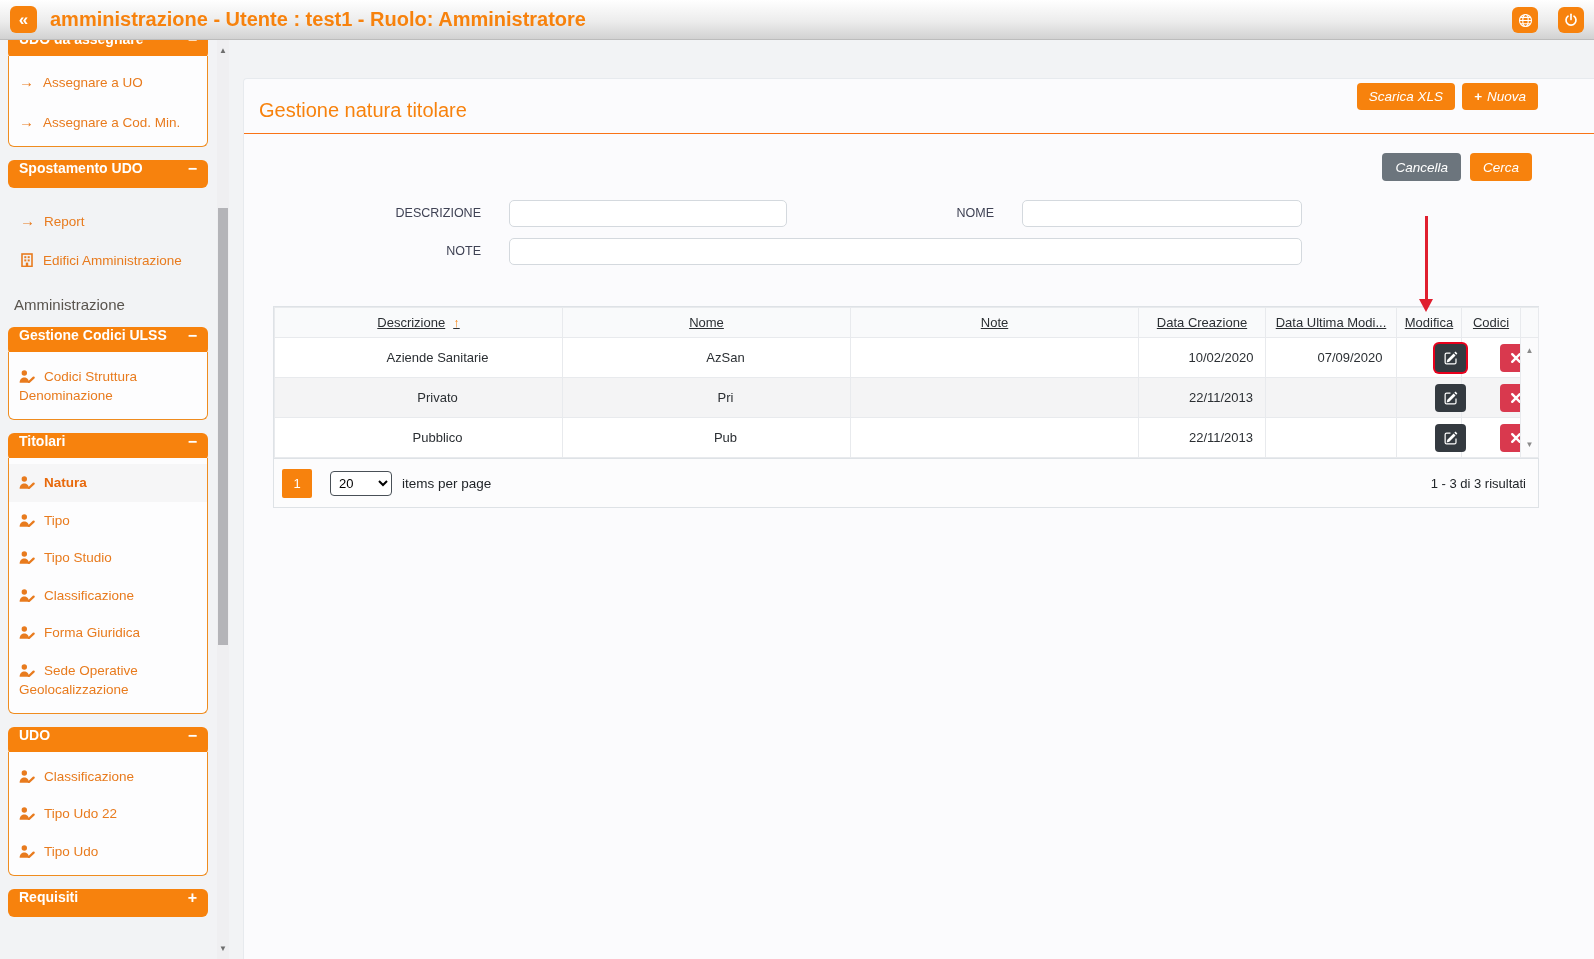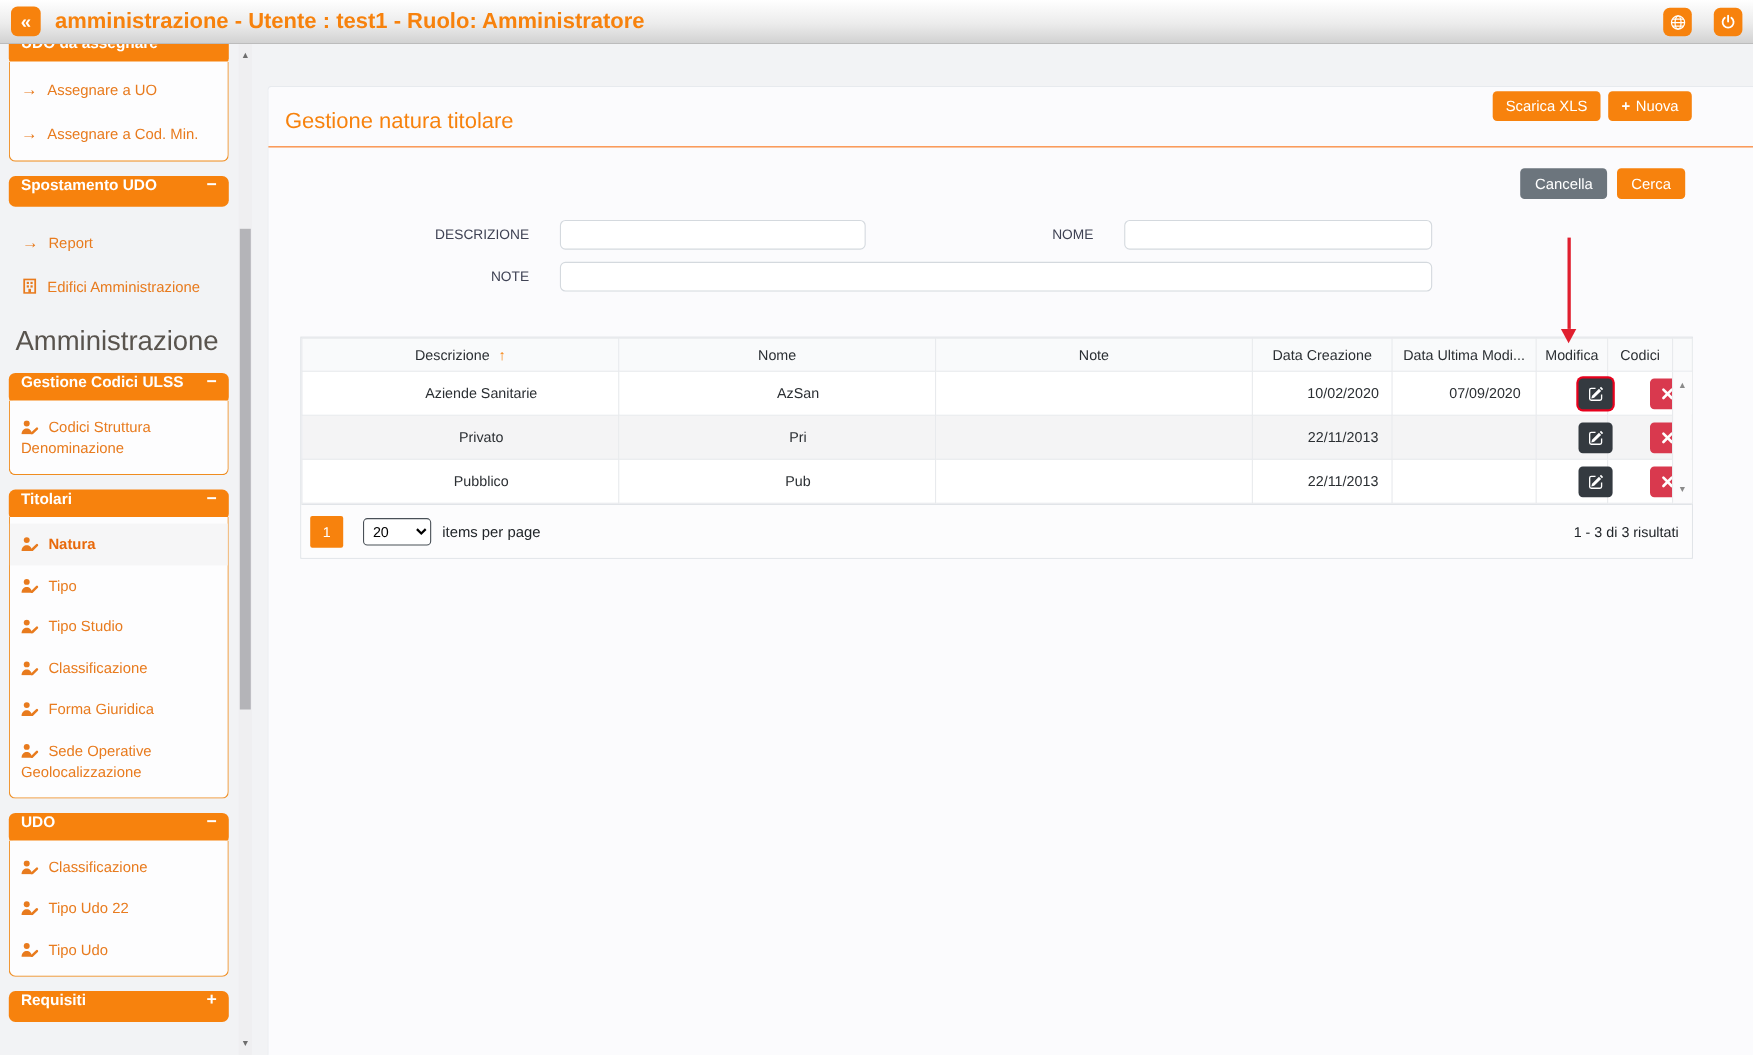--- a/index.html
+++ b/index.html
@@ -24,38 +24,38 @@
   .group-header { background:#F7820D; color:#fff; font-size:14px; font-weight:bold; height:28px;
     border-radius:6px; display:flex; align-items:flex-start; justify-content:space-between; padding:0 11px; cursor:pointer; }
   .group-toggle { font-size:16px; font-weight:bold; }
   .group-body { background:#fdfdfe; border:1px solid #ef8c1f; border-top:none; border-radius:0 0 6px 6px;
     margin-top:-3px; padding:6px 0 4px 0; }
   .side-item, .side-link { color:#E87B1E; font-size:13.5px; padding:9px 8px 9px 10px; line-height:1.45; cursor:pointer; }
   .side-item .ic, .side-link .ic { margin-right:9px; vertical-align:-2px; }
   .ic-arrow { color:#E87B1E; font-weight:bold; font-size:15px; margin-right:9px; }
   .side-item.active { font-weight:bold; color:#E8690B; background:#f6f6f7; }
   .side-link { padding-left:12px; margin-bottom:2px; }
-  .side-heading { color:#59544e; font-size:25px; margin:16px 0 14px 6px; }
+  .side-heading { color:#59544e; font-size:15px; margin:16px 0 14px 6px; }
 
   
   .side-scroll { position:absolute; top:0; right:1px; width:12px; height:919px; background:#efeff1; }
   .side-scroll .arr { position:absolute; left:0; width:12px; text-align:center; color:#6e6e6e; font-size:8px; }
   .side-scroll .arr.up { top:6px; } .side-scroll .arr.down { bottom:6px; }
   .side-thumb { position:absolute; left:1px; top:168px; width:10px; height:437px; background:#b4b4b8; }
 
   
   .main { position:absolute; top:40px; left:230px; width:1364px; height:919px; background:#f2f3f5; }
   .panel { position:absolute; left:13px; top:38px; right:0; bottom:0; background:#fbfbfd;
     border-top:1px solid #e7eaee; border-left:1px solid #e7eaee; border-top-left-radius:4px; }
 
   .page-head { height:55px; border-bottom:1px solid #f97316; position:relative; }
   .page-title { position:absolute; left:15px; top:20px; color:#F7820D; font-size:20px; font-weight:400; }
   .head-actions { position:absolute; top:4px; right:56px; display:flex; gap:7px; }
   .btn { border:none; border-radius:4px; color:#fff; font-size:13.5px; cursor:pointer;
-    font-family:"Liberation Sans",sans-serif; }
+    font-family:"Liberation Sans",sans-serif;font-style:italic; }
   .btn-orange { background:#F7820D; }
   .btn-gray { background:#6c757d; }
   .head-actions .btn { height:27px; padding:0 12px; }
   .plus-glyph { font-weight:bold; margin-right:5px; }
 
   .search-actions { position:absolute; top:74px; right:62px; display:flex; gap:9px; }
   .search-actions .btn { height:28px; padding:0 13px; }
 
   .form-label { position:absolute; font-size:12.5px; color:#3f4254; line-height:27px; text-align:right; }
   .lbl-descrizione { left:0; top:121px; width:237px; }
@@ -65,21 +65,21 @@
     font-size:13px; padding:0 8px; color:#212529; outline:none; }
   .inp-descrizione { left:265px; top:121px; width:278px; }
   .inp-nome { left:778px; top:121px; width:280px; }
   .inp-note { left:265px; top:159px; width:793px; }
 
   
   .table-wrap { position:absolute; left:29px; top:227px; width:1266px; background:#fff;
     border:1px solid #dee2e6; }
   table { border-collapse:collapse; table-layout:fixed; width:1264px; font-size:13px; }
   th, td { border:1px solid #e8eaed; text-align:center; color:#2b2f33; font-weight:400; }
-  thead th { height:30px; background:#f9fafb; }
+  thead th { height:30px; background:#f9fafb;text-decoration:underline; }
   tbody td { height:40px; background:#fff;padding-left:38px; }
   tbody tr:nth-child(2) td { background:#f4f4f5; }
   .col0,.col1,.col2 { width:288px; } .col3 { width:127px; } .col4 { width:131px; }
   .col5 { width:65px; } .col6 { width:59px; } .col7 { width:18px; }
   .sort-asc { color:#F7820D; font-weight:bold; margin-left:8px; }
   .btn-edit { width:31px; height:28px; background:#343A40; border:none; border-radius:4px; cursor:pointer;
     display:inline-flex; align-items:center; justify-content:center; }
   .btn-edit.highlighted { box-shadow:0 0 0 2px #E8001C; }
   .btn-delete { width:31px; height:28px; background:#D9394E; border:none; border-radius:4px; cursor:pointer;
     display:inline-flex; align-items:center; justify-content:center; }

